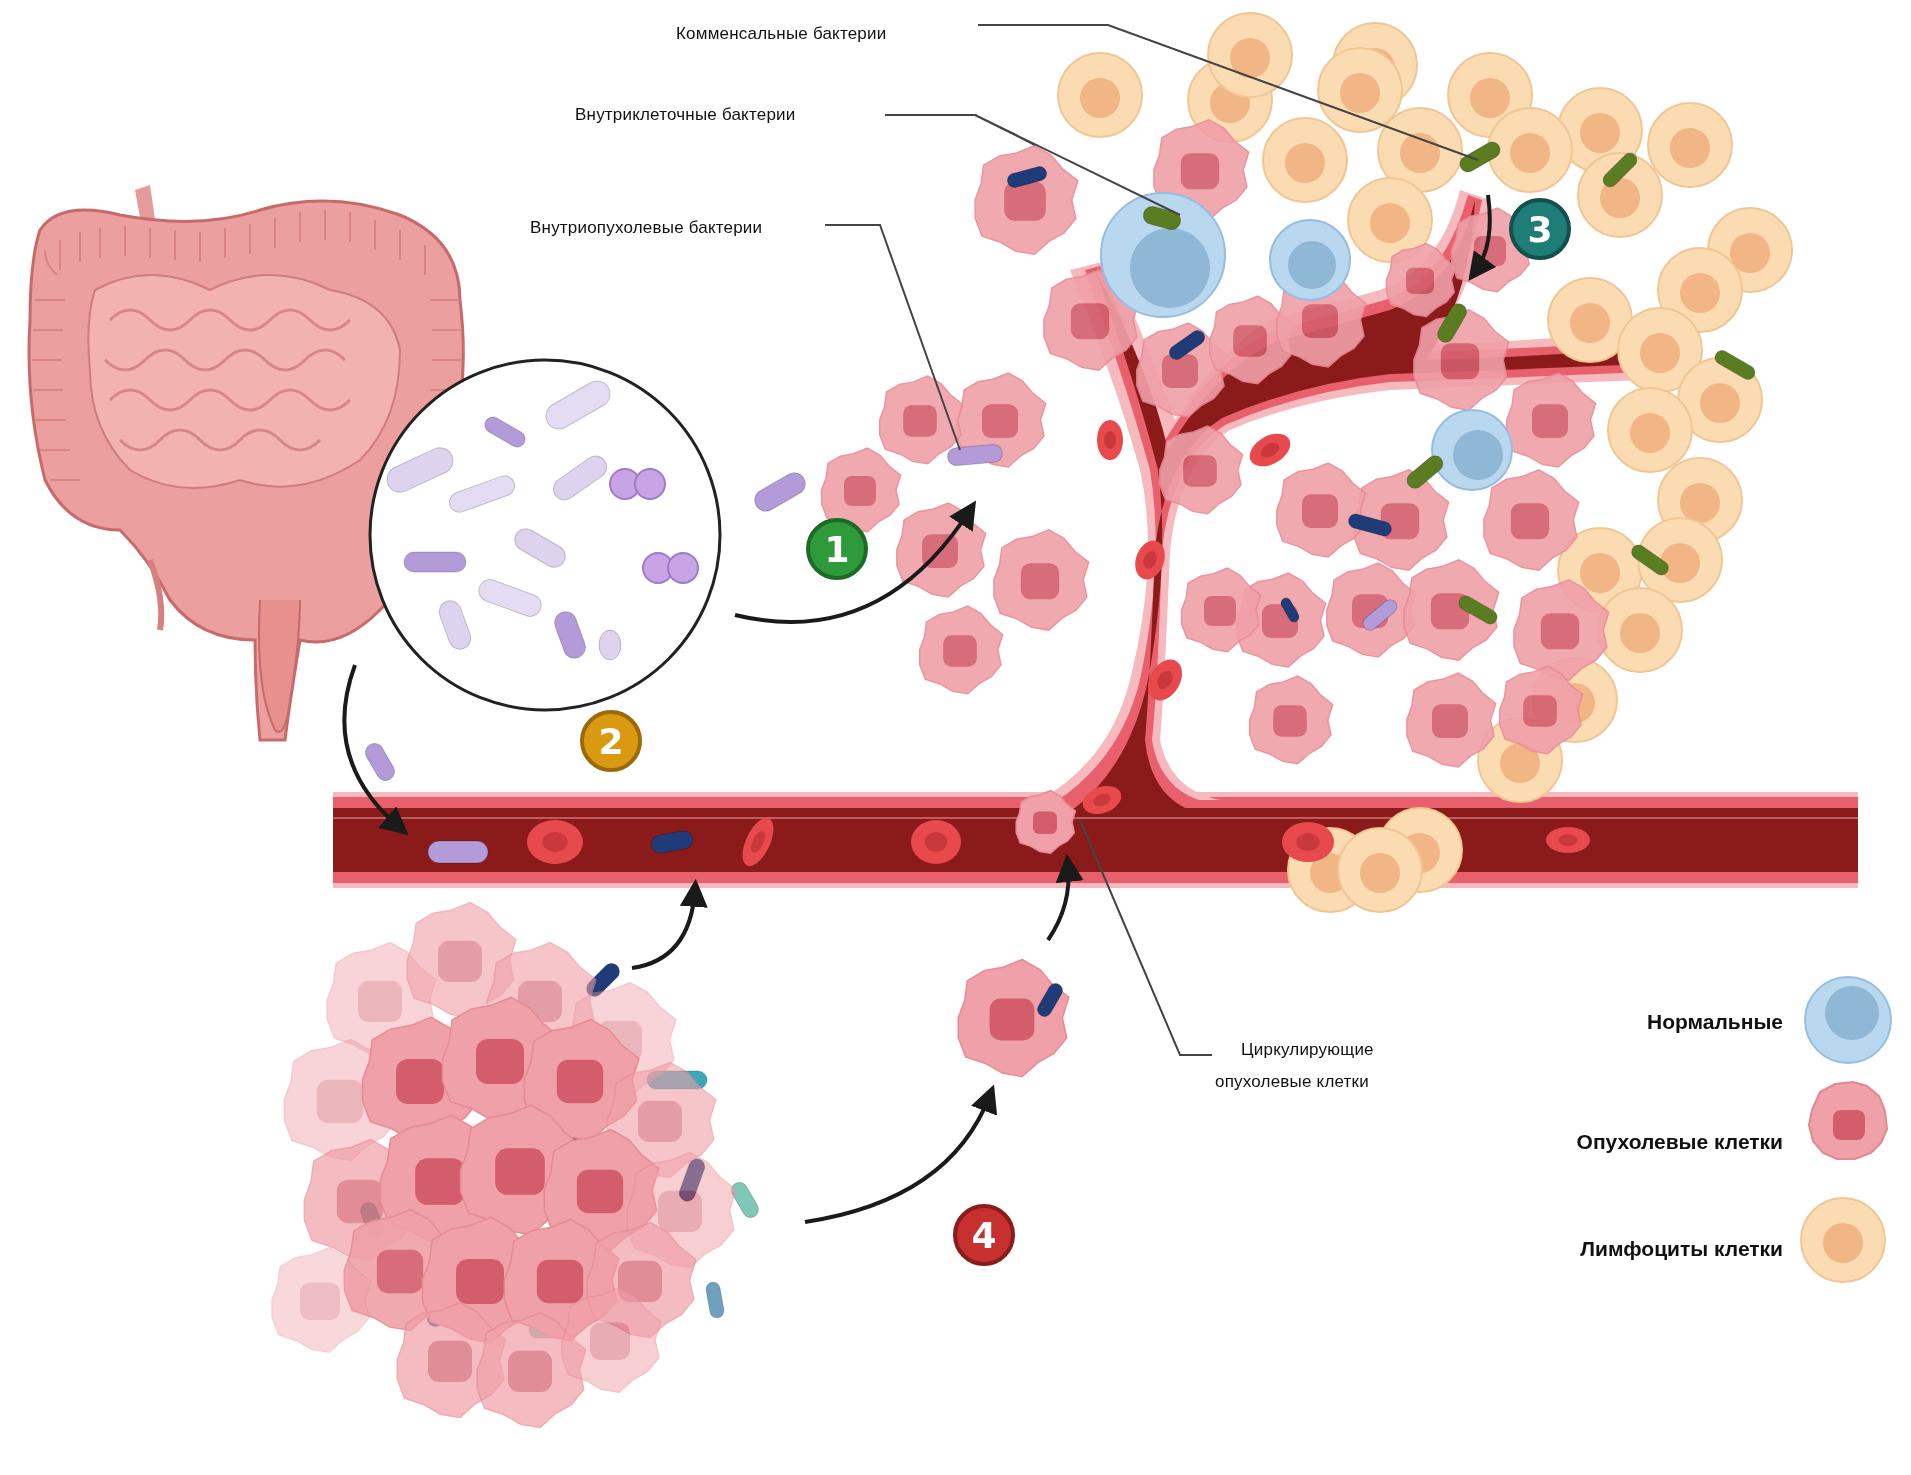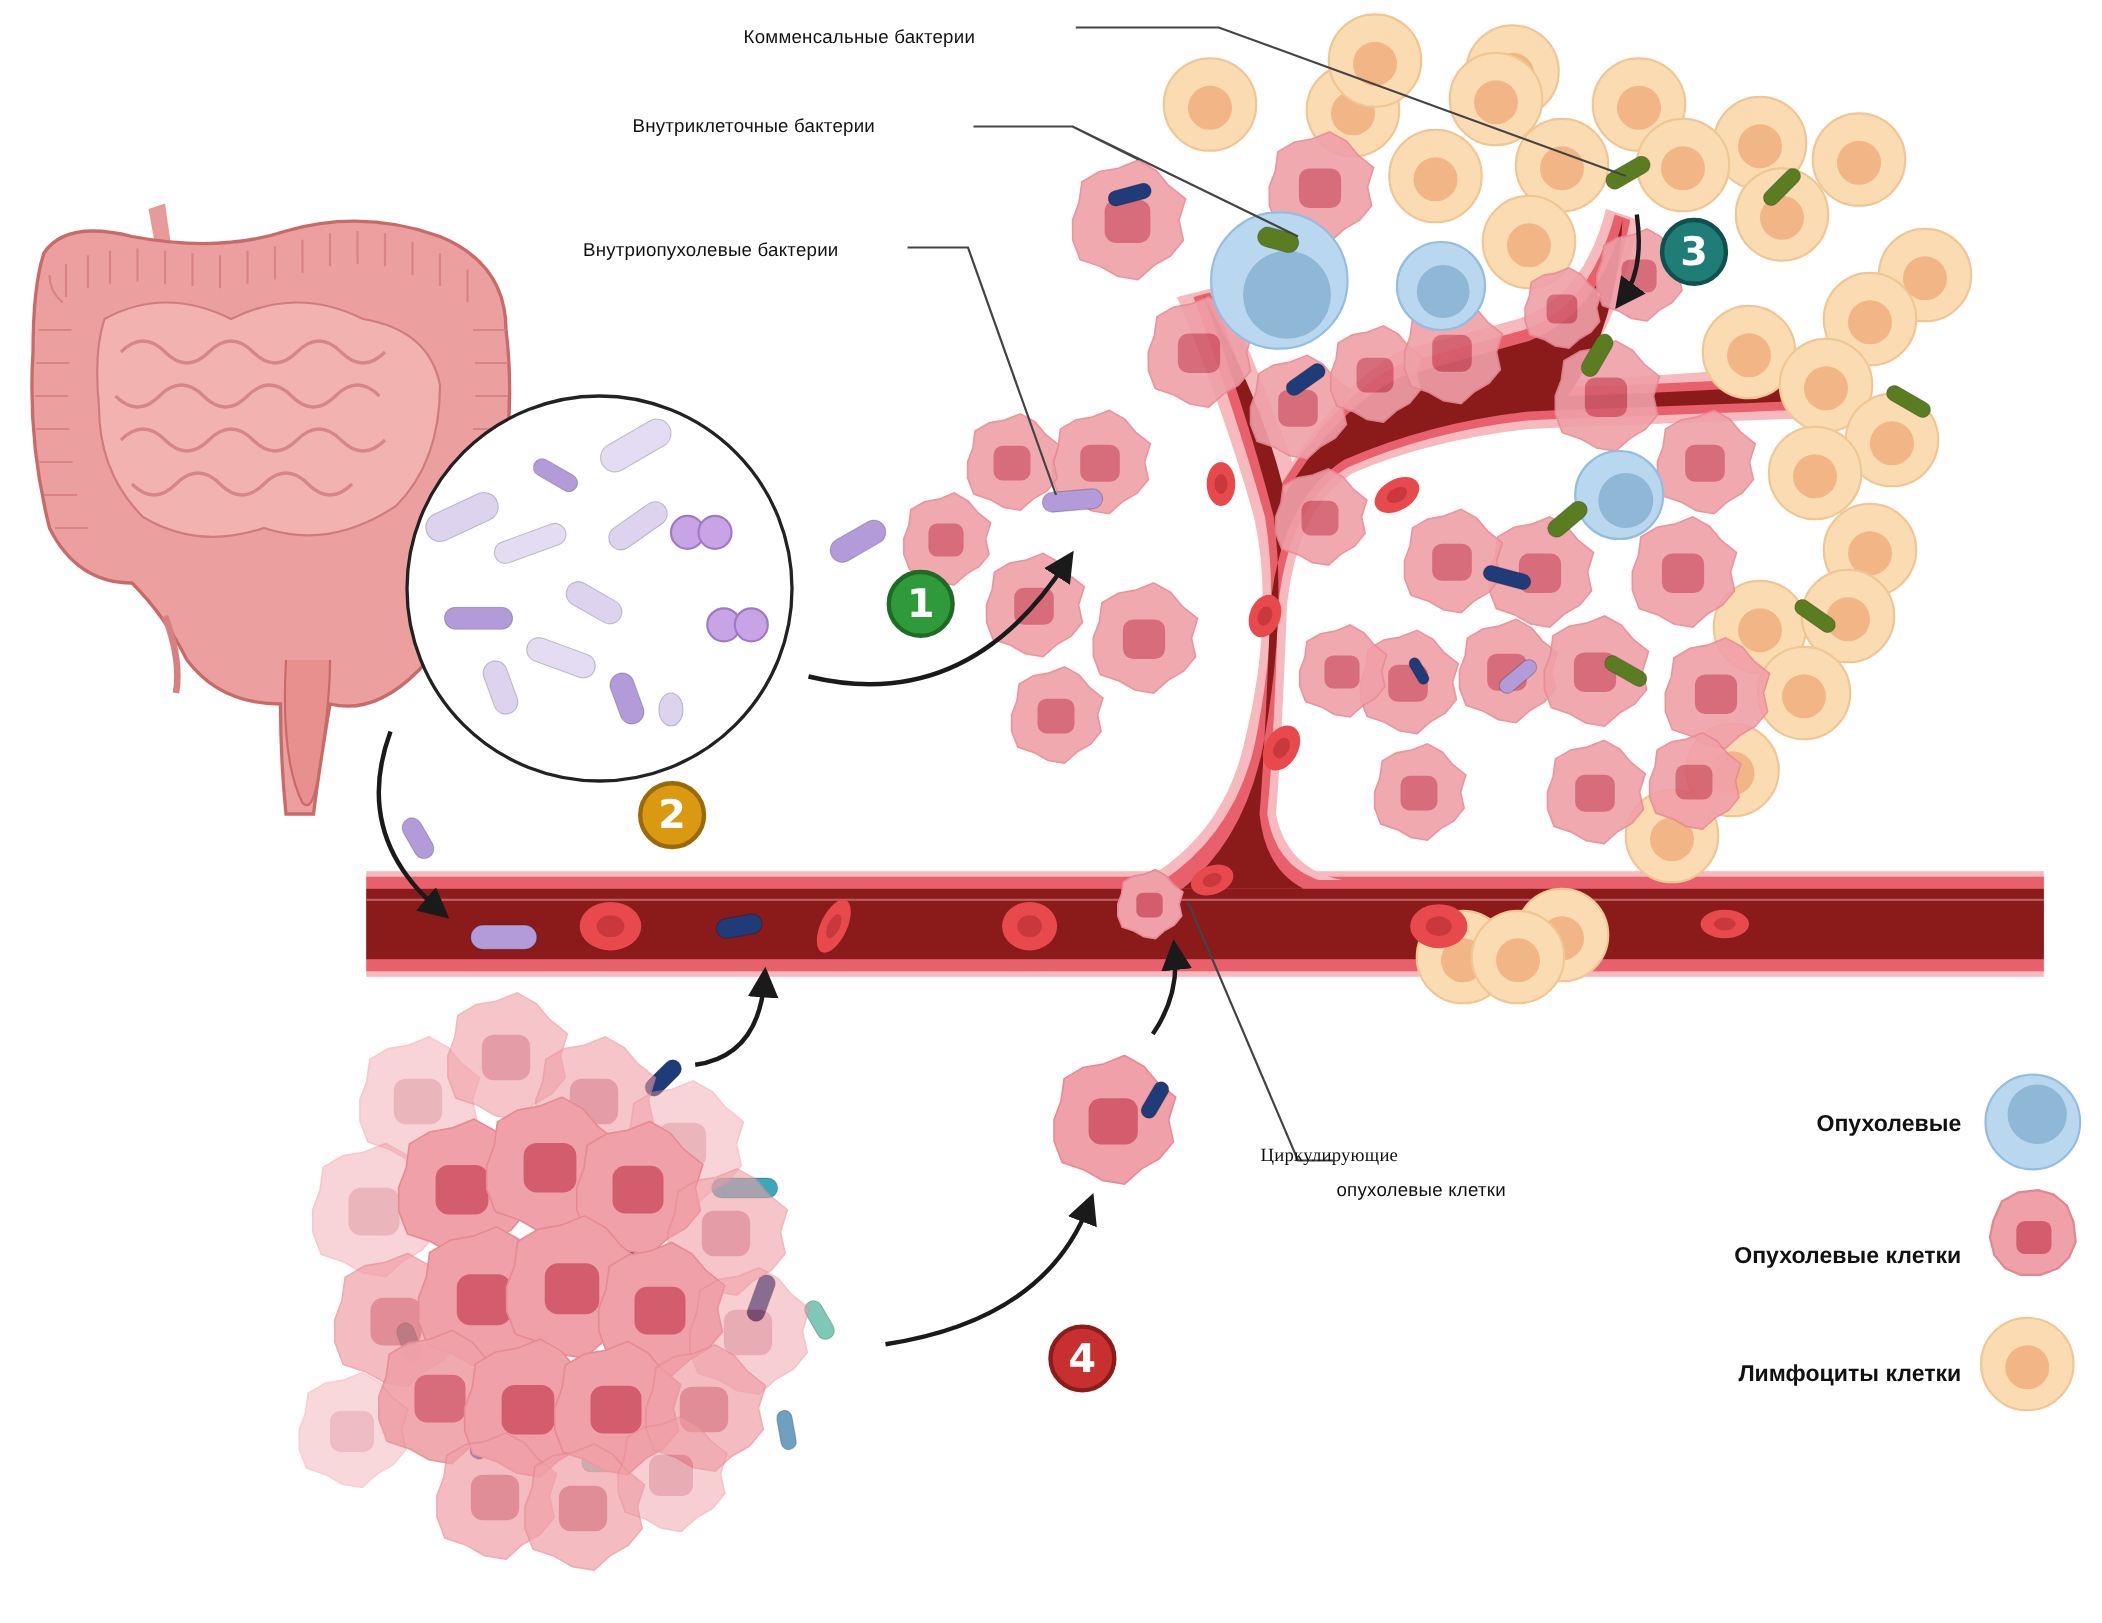--- a/index.html
+++ b/index.html
@@ -445,24 +445,24 @@
     <g>
       <circle cx="1843" cy="1240" r="42" fill="#fbdcb2" stroke="#efc694" stroke-width="2"></circle>
       <circle cx="1843" cy="1243" r="20" fill="#f2b585"></circle>
     </g>
   </g>
 </svg>
 
 <div class="lbl" style="left:676px; top:24px;">Комменсальные бактерии</div>
 <div class="lbl" style="left:575px; top:105px;">Внутриклеточные бактерии</div>
 <div class="lbl" style="left:510px; top:218px;margin-left:20px;">Внутриопухолевые бактерии</div>
-<div class="lbl" style="left:1146px; top:1040px;font-family:Liberation Serif, serif;">Циркулирующие</div>
+<div class="lbl" style="left:1241px; top:1040px;">Циркулирующие</div>
 <div class="lbl" style="left:1215px; top:1072px;">опухолевые клетки</div>
 
-<div class="legend-lbl" style="right:128px; top:1010px;">Опухолевые</div>
+<div class="legend-lbl" style="right:128px; top:1010px;">Нормальные</div>
 <div class="legend-lbl" style="right:128px; top:1130px;">Опухолевые клетки</div>
 <div class="legend-lbl" style="right:128px; top:1237px;">Лимфоциты клетки</div>
 
 <div class="step-badge" style="left: 806px; top: 518px; background: rgb(46, 154, 58); border: 4px solid rgb(29, 107, 37);">
     <span>1</span>
   </div>
 <div class="step-badge" style="left: 580px; top: 710px; background: rgb(217, 154, 18); border: 4px solid rgb(154, 106, 8);">
     <span>2</span>
   </div>
 <div class="step-badge" style="left: 1509px; top: 198px; background: rgb(31, 125, 120); border: 4px solid rgb(17, 80, 76);">

